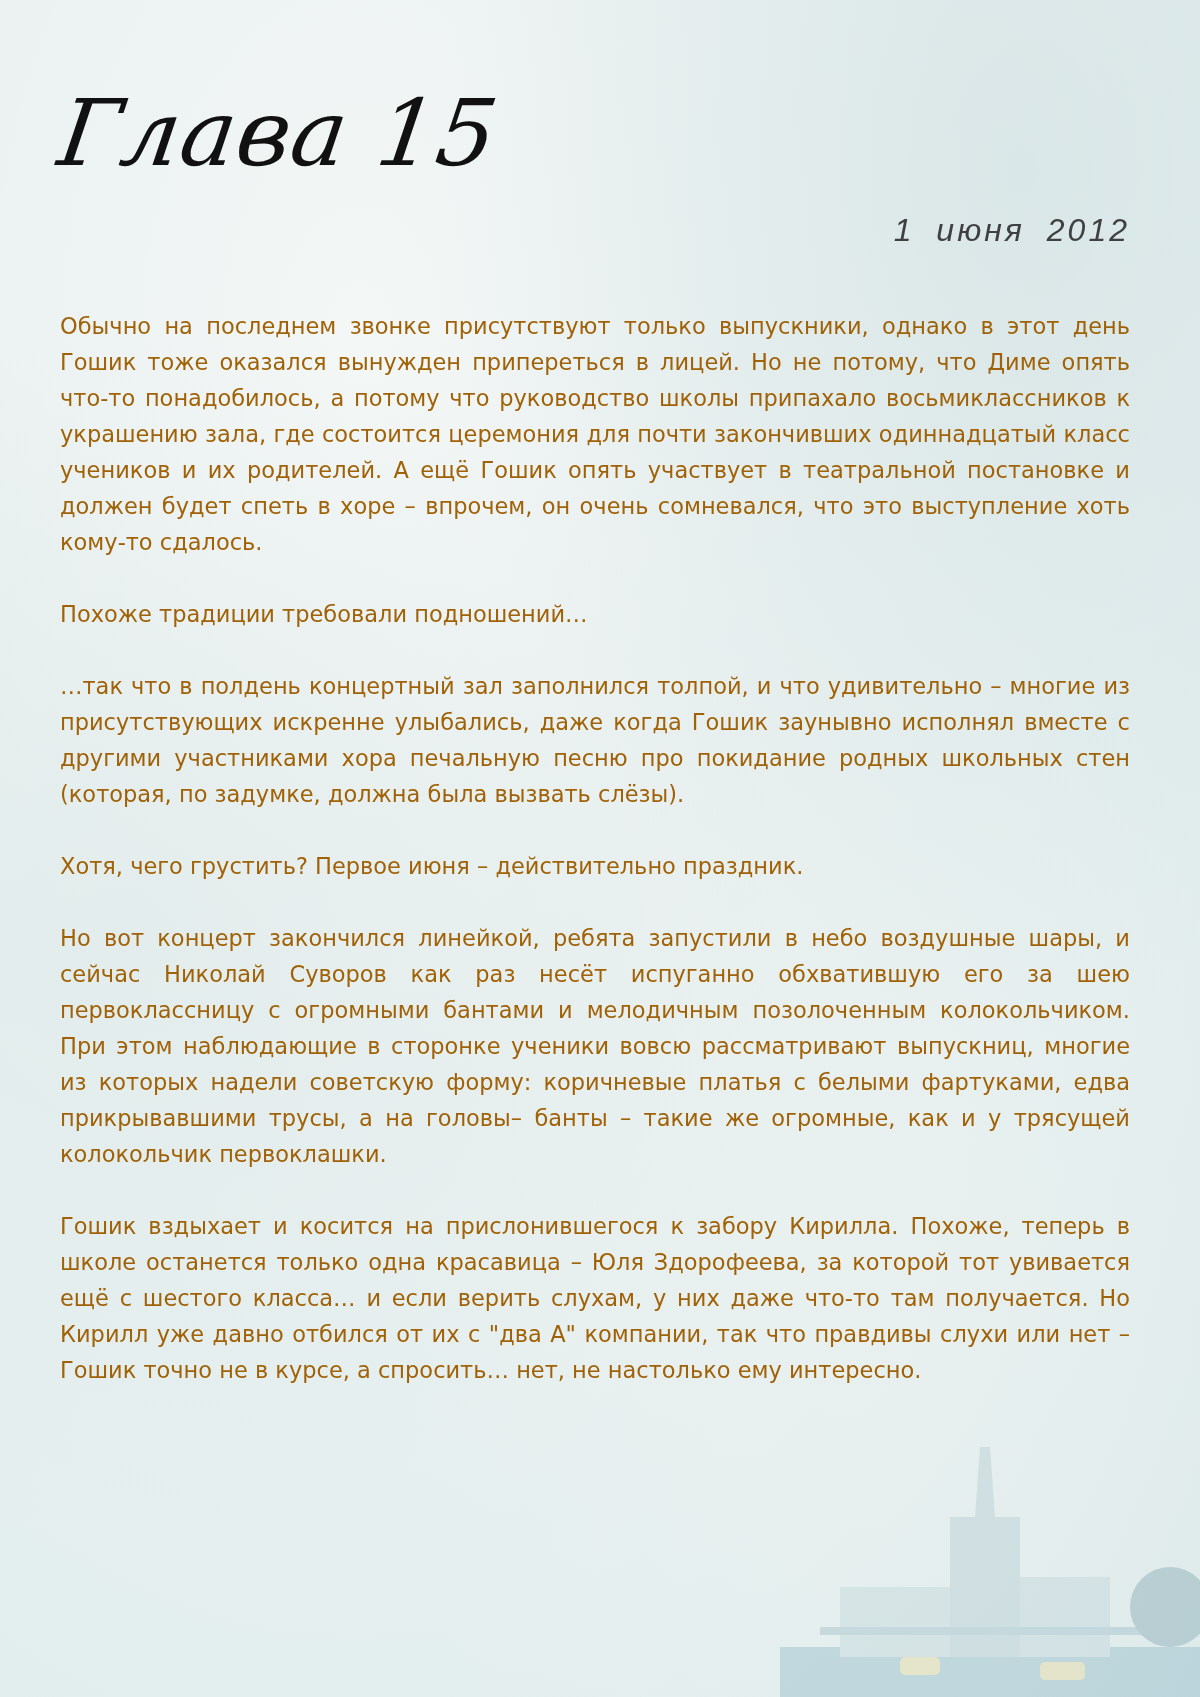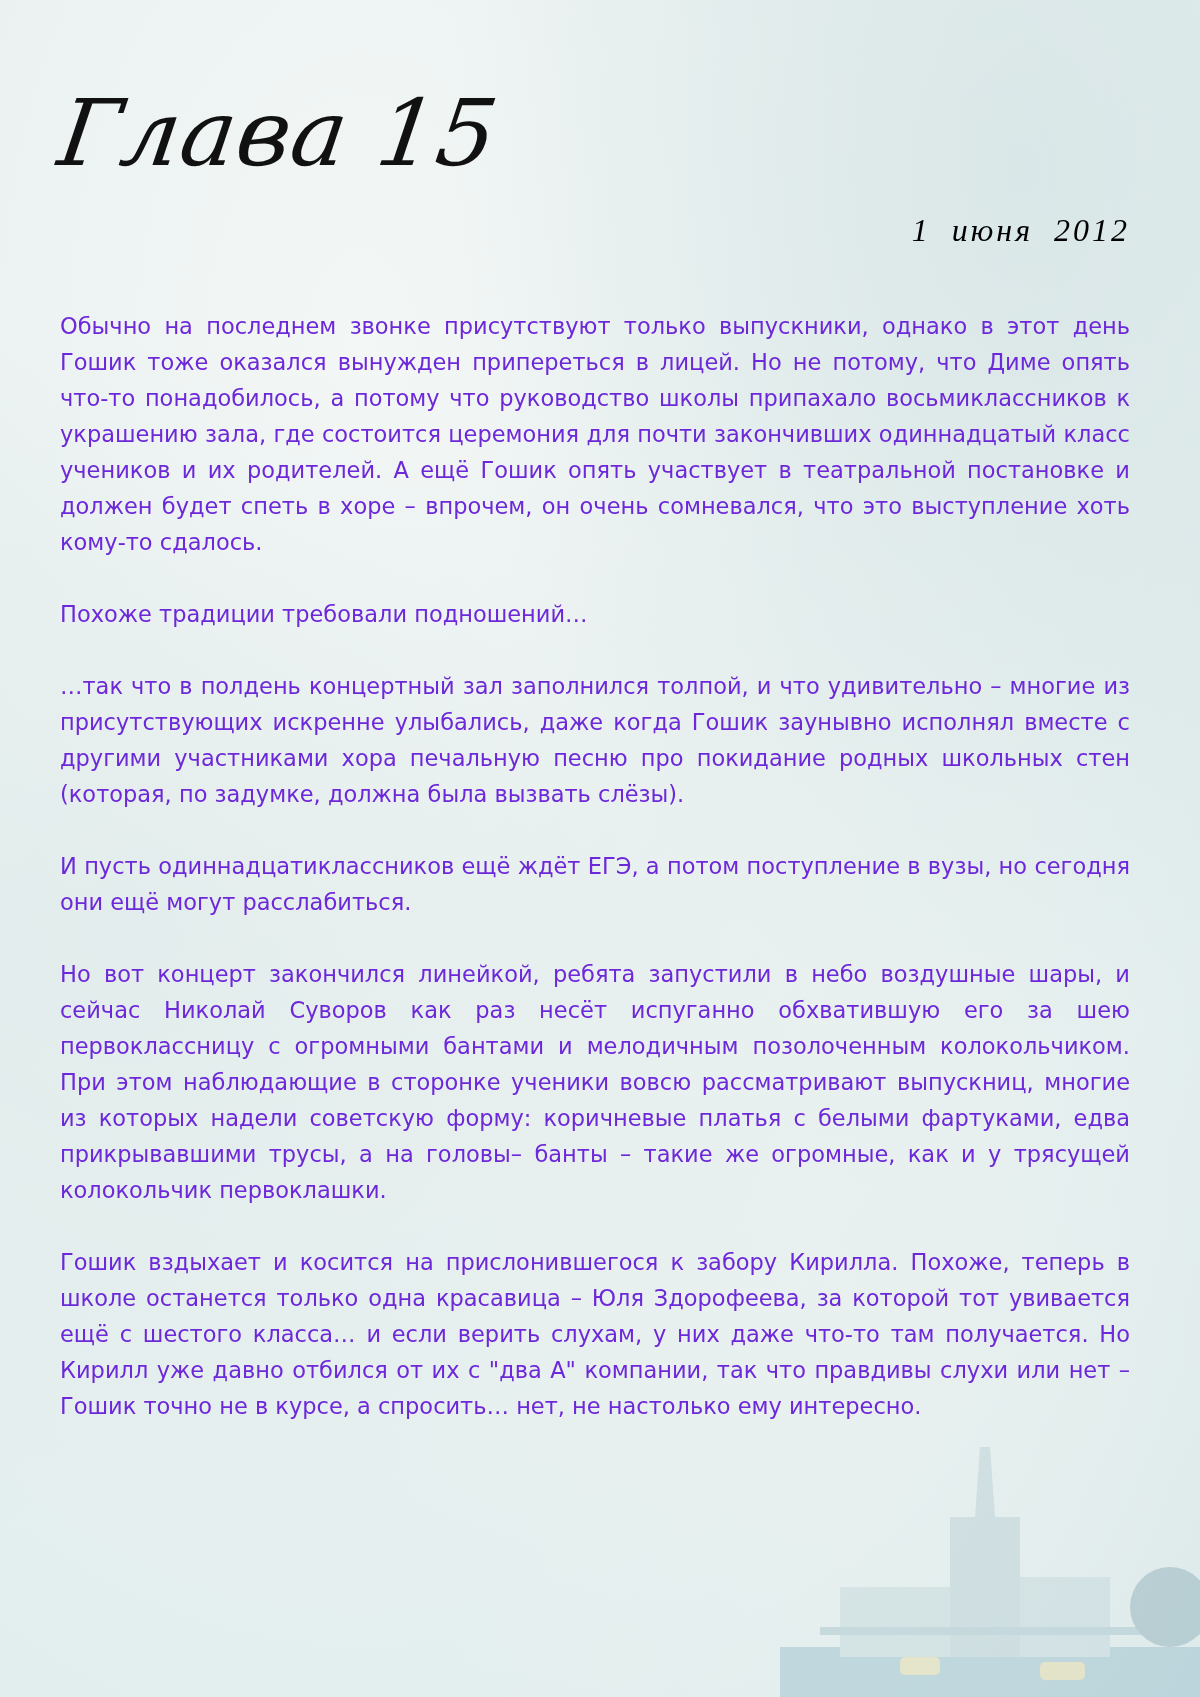--- a/index.html
+++ b/index.html
@@ -16,27 +16,27 @@
       radial-gradient(ellipse at 70% 75%, rgba(235,242,240,0.7) 0%, rgba(255,255,255,0) 40%);
   }
   .chapter-title {
     position: absolute; left: 60px; top: 80px;
     font-family: "DejaVu Serif", serif; font-style: italic;
     font-size: 92px; color: #111; letter-spacing: 1px;
     transform: skewX(-8deg);
   }
   .chapter-date {
     position: absolute; right: 70px; top: 212px;
-    font-family: Liberation Serif, serif; font-style: italic;
-    font-size: 32px; color: #000000; letter-spacing: 3px; word-spacing: 10px;
+    font-family: Liberation Sans, sans-serif; font-style: italic;
+    font-size: 32px; color: #404040; letter-spacing: 3px; word-spacing: 10px;
   }
   .body-text {
     position: absolute; left: 60px; top: 308px; width: 1070px;
     font-family: "DejaVu Sans", sans-serif; font-size: 22.5px;
-    line-height: 36px; color: #6d28d9;
+    line-height: 36px; color: #a16207;
   }
   .body-text p { margin: 0 0 36px 0; text-align: justify; }
   .cityscape {
     position: absolute; right: 0; bottom: 0; width: 420px; height: 250px;
     opacity: 0.35; pointer-events: none;
   }
 </style>
 </head>
 <body>
 
@@ -54,16 +54,16 @@
   <circle cx="390" cy="160" r="40" fill="#6f9aa6"></circle>
 </svg>
 
 <div class="chapter-title">Глава 15</div>
 <div class="chapter-date">1 июня 2012</div>
 
 <div class="body-text">
   <p>Обычно на последнем звонке присутствуют только выпускники, однако в этот день Гошик тоже оказался вынужден припереться в лицей. Но не потому, что Диме опять что-то понадобилось, а потому что руководство школы припахало восьмиклассников к украшению зала, где состоится церемония для почти закончивших одиннадцатый класс учеников и их родителей. А ещё Гошик опять участвует в театральной постановке и должен будет спеть в хоре – впрочем, он очень сомневался, что это выступление хоть кому-то сдалось.</p>
   <p>Похоже традиции требовали подношений…</p>
   <p>…так что в полдень концертный зал заполнился толпой, и что удивительно – многие из присутствующих искренне улыбались, даже когда Гошик заунывно исполнял вместе с другими участниками хора печальную песню про покидание родных школьных стен (которая, по задумке, должна была вызвать слёзы).</p>
-  <p>И пусть одиннадцатиклассников ещё ждёт ЕГЭ, а потом поступление в вузы, но сегодня они ещё могут расслабиться.</p>
+  <p>Хотя, чего грустить? Первое июня – действительно праздник.</p>
   <p>Но вот концерт закончился линейкой, ребята запустили в небо воздушные шары, и сейчас Николай Суворов как раз несёт испуганно обхватившую его за шею первоклассницу с огромными бантами и мелодичным позолоченным колокольчиком. При этом наблюдающие в сторонке ученики вовсю рассматривают выпускниц, многие из которых надели советскую форму: коричневые платья с белыми фартуками, едва прикрывавшими трусы, а на головы– банты – такие же огромные, как и у трясущей колокольчик первоклашки.</p>
   <p>Гошик вздыхает и косится на прислонившегося к забору Кирилла. Похоже, теперь в школе останется только одна красавица – Юля Здорофеева, за которой тот увивается ещё с шестого класса… и если верить слухам, у них даже что-то там получается. Но Кирилл уже давно отбился от их с "два А" компании, так что правдивы слухи или нет – Гошик точно не в курсе, а спросить… нет, не настолько ему интересно.</p>
 </div>
 
 </body></html>

